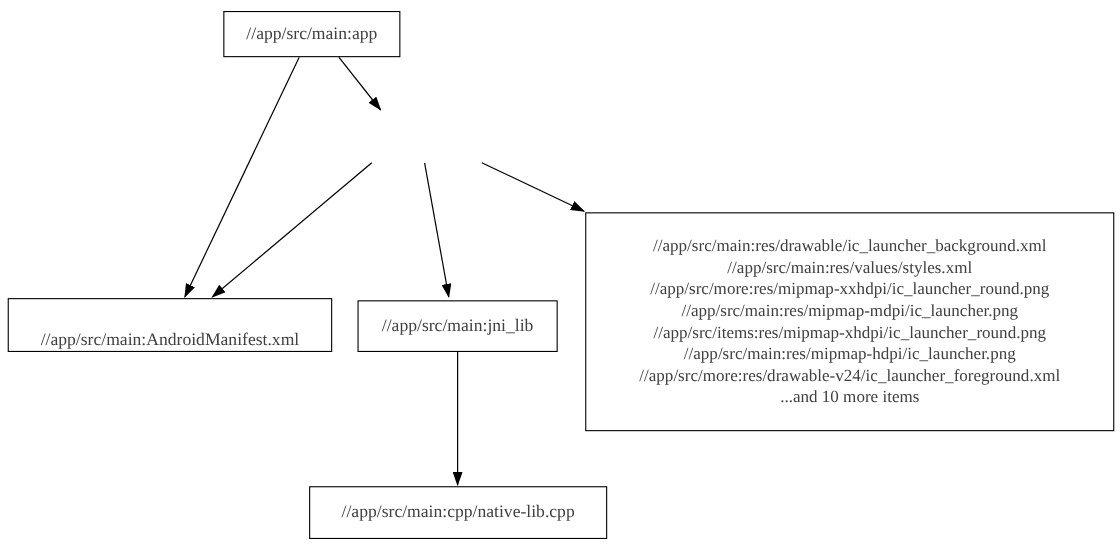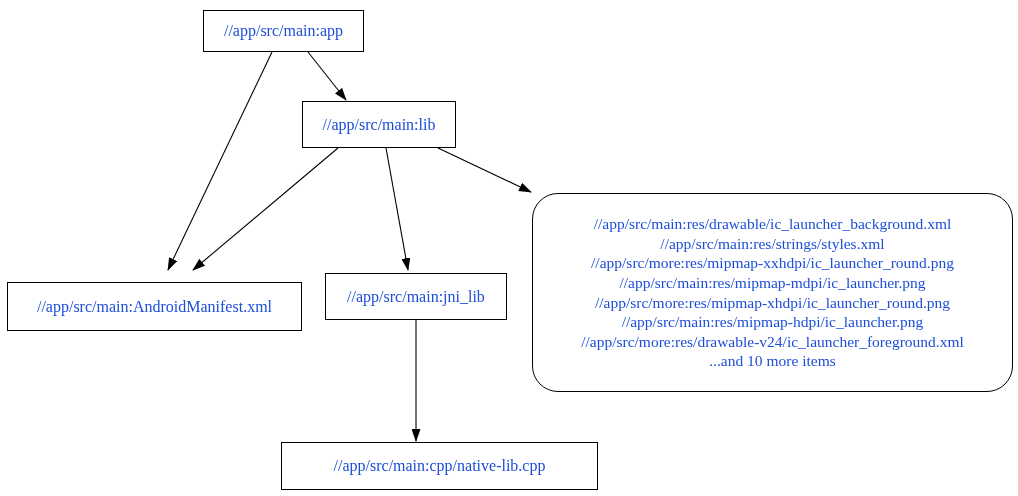--- a/index.html
+++ b/index.html
@@ -6,21 +6,21 @@
     margin: 0;
     padding: 0;
     background: #ffffff;
   }
   #canvas {
     position: relative;
     width: 1018px;
     height: 496px;
     background: #ffffff;
     font-family: "Liberation Serif", "DejaVu Serif", serif;
-    color: #1d4ed8;
+    color: #404040;
     overflow: hidden;
   }
   #edges {
     position: absolute;
     left: 0;
     top: 0;
     width: 1018px;
     height: 496px;
   }
   #edges line {
@@ -37,28 +37,27 @@
     justify-content: center;
     font-size: 16px;
     white-space: nowrap;
     text-align: center;
   }
   .node-multi {
     flex-direction: column;
     justify-content: center;
     line-height: 19.6px;
     font-size: 15.5px;
-    border-radius: 26px;
   }
   #node-app        { left: 203px; top: 10px;  width: 161px; height: 42px; }
   #node-lib        { left: 302px; top: 101px; width: 154px; height: 47px; }
-  #node-manifest   { left: 7px;   top: 282px; width: 295px; height: 49px; }
+  #node-manifest   { left: 7px;   top: 271px; width: 295px; height: 49px; align-items: flex-end; }
   #node-jni-lib    { left: 325px; top: 273px; width: 182px; height: 47px; }
   #node-res-group  { left: 532px; top: 193px; width: 481px; height: 199px; }
-  #node-native-cpp { left: 281px; top: 442px; width: 317px; height: 48px; justify-content: center; }
+  #node-native-cpp { left: 281px; top: 442px; width: 271px; height: 48px; justify-content: center; }
 </style>
 </head>
 <body>
 
 <div id="canvas">
 
   <svg id="edges" xmlns="http://www.w3.org/2000/svg">
     <defs>
       <marker id="arrow" markerWidth="13" markerHeight="9" refX="12" refY="4.5" orient="auto" markerUnits="userSpaceOnUse">
         <polygon points="0 0, 13 4.5, 0 9" fill="#000000"></polygon>
@@ -69,38 +68,35 @@
     <line x1="338" y1="148" x2="193" y2="270" marker-end="url(#arrow)"></line>
     <line x1="386" y1="148" x2="408" y2="270" marker-end="url(#arrow)"></line>
     <line x1="438" y1="148" x2="531" y2="192" marker-end="url(#arrow)"></line>
     <line x1="416" y1="318" x2="416" y2="441" marker-end="url(#arrow)"></line>
   </svg>
 
   <div class="node" id="node-app">
     <span>//app/src/main:app</span>
   </div>
 
-  <div class="node" id="node-lib">
-    <span>//app/src/main:lib</span>
-  </div>
 
   <div class="node" id="node-manifest">
     <span>//app/src/main:AndroidManifest.xml</span>
   </div>
 
   <div class="node" id="node-jni-lib">
     <span>//app/src/main:jni_lib</span>
   </div>
 
   <div class="node node-multi" id="node-res-group">
     <span>//app/src/main:res/drawable/ic_launcher_background.xml</span>
-    <span>//app/src/main:res/strings/styles.xml</span>
+    <span>//app/src/main:res/values/styles.xml</span>
     <span>//app/src/more:res/mipmap-xxhdpi/ic_launcher_round.png</span>
     <span>//app/src/main:res/mipmap-mdpi/ic_launcher.png</span>
-    <span>//app/src/more:res/mipmap-xhdpi/ic_launcher_round.png</span>
+    <span>//app/src/items:res/mipmap-xhdpi/ic_launcher_round.png</span>
     <span>//app/src/main:res/mipmap-hdpi/ic_launcher.png</span>
     <span>//app/src/more:res/drawable-v24/ic_launcher_foreground.xml</span>
     <span>...and 10 more items</span>
   </div>
 
   <div class="node" id="node-native-cpp">
     <span>//app/src/main:cpp/native-lib.cpp</span>
   </div>
 
 </div>

